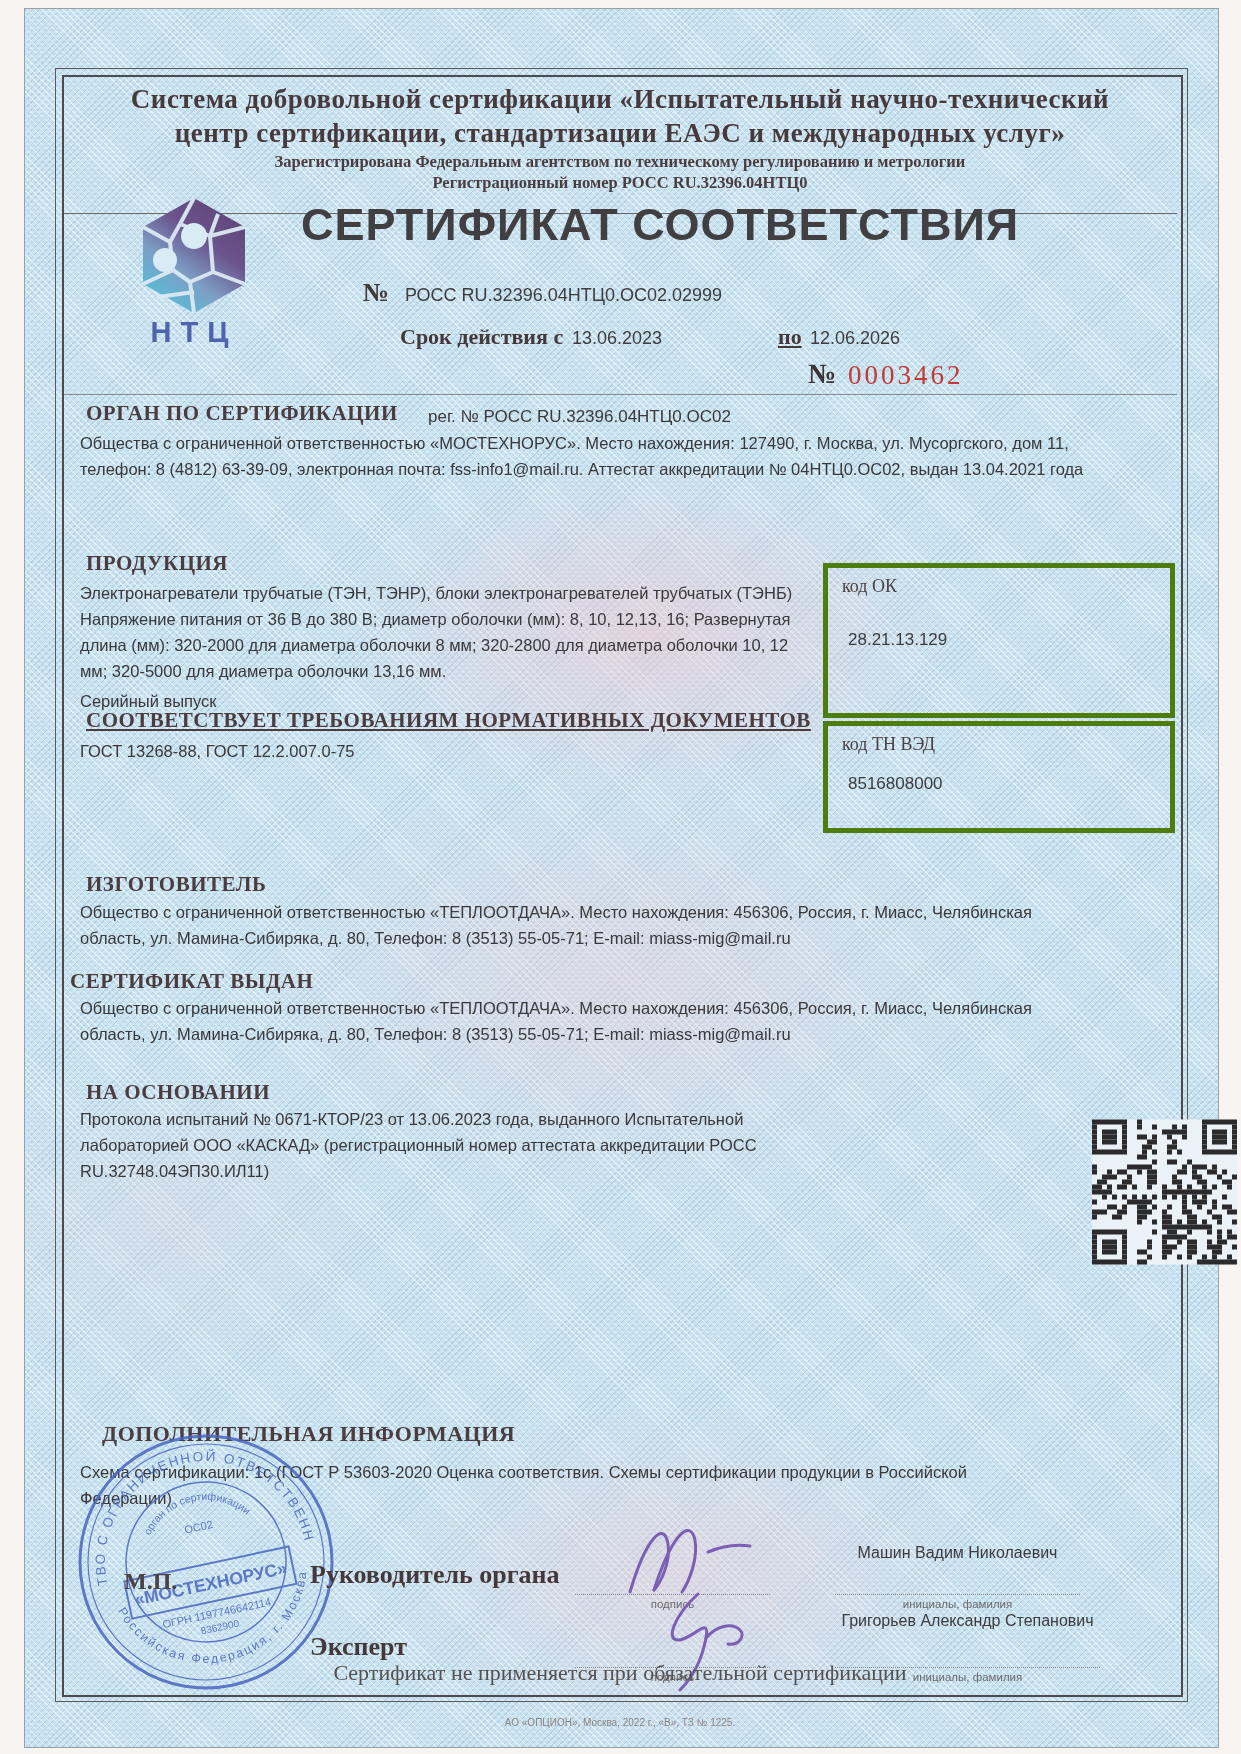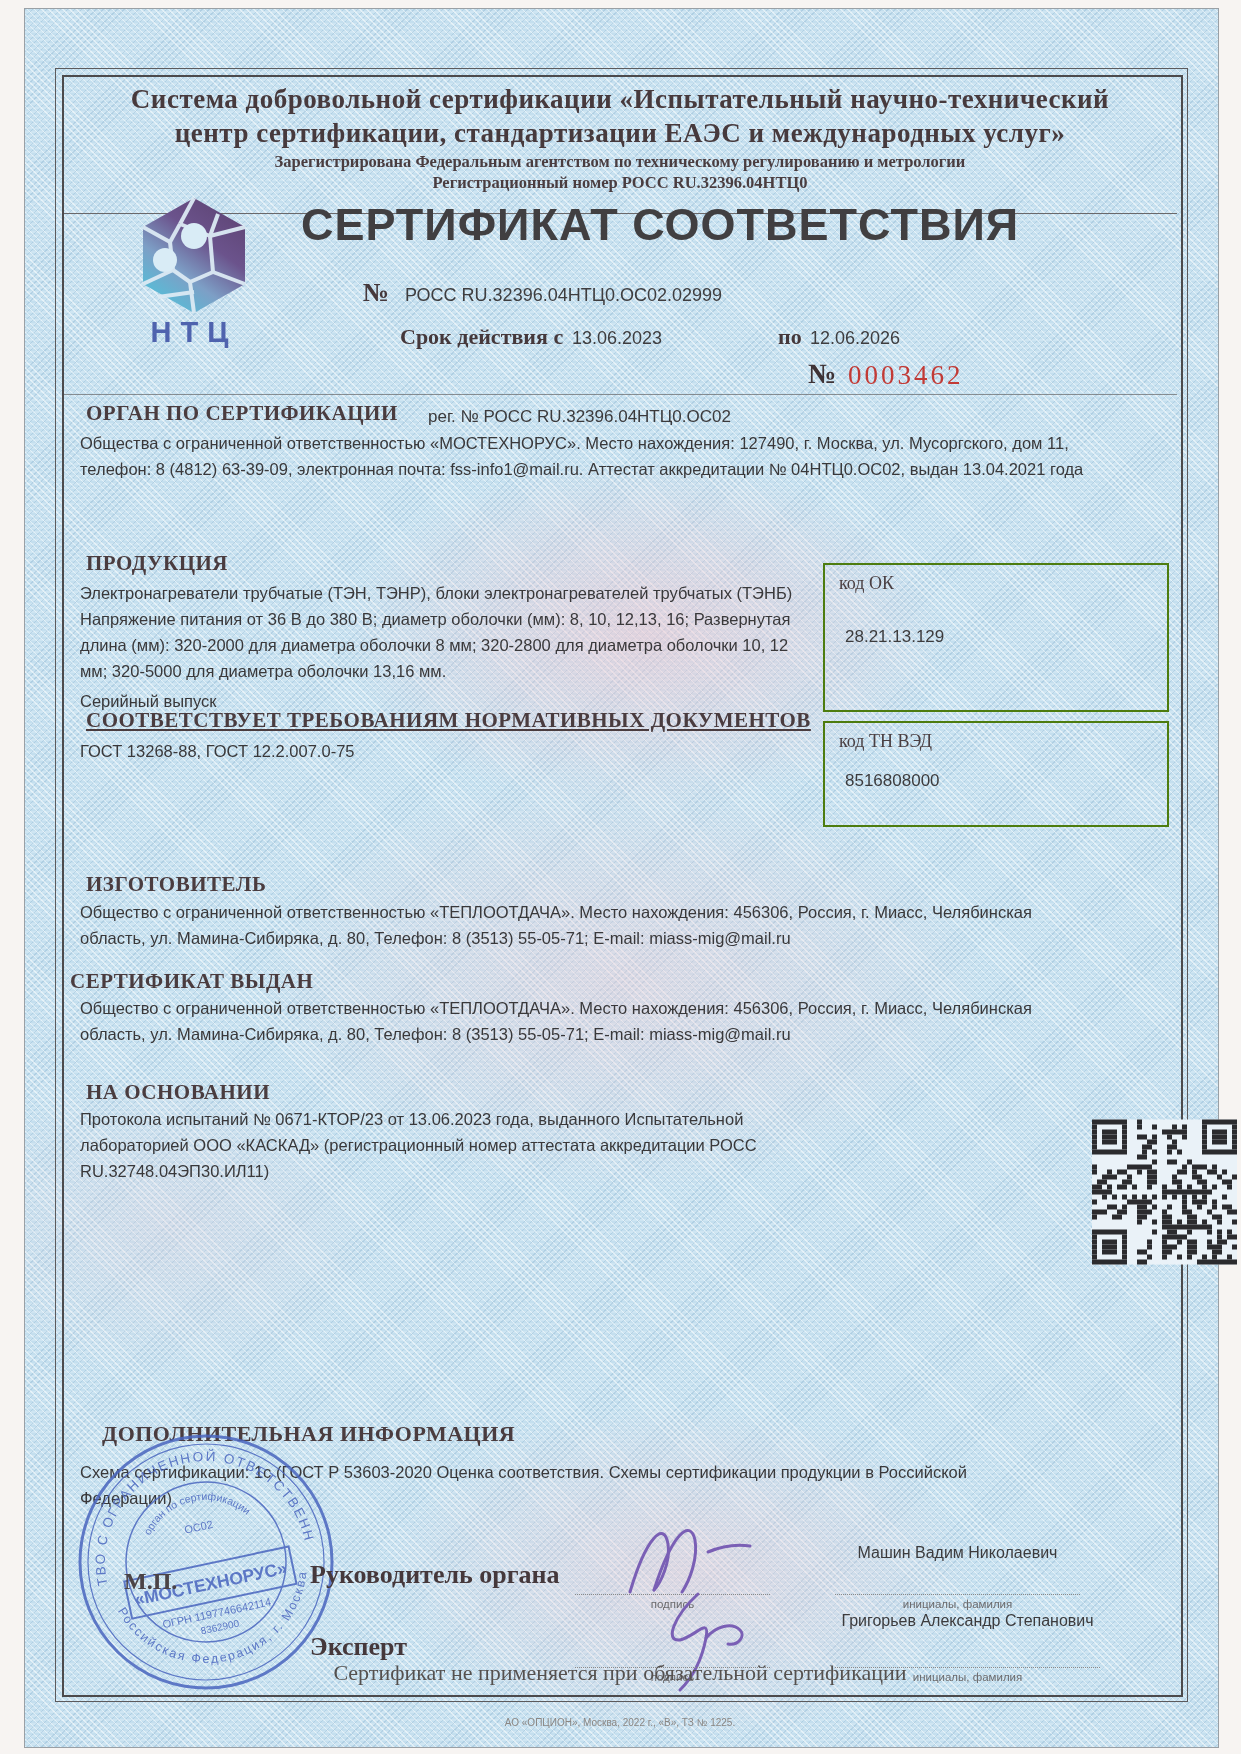--- a/index.html
+++ b/index.html
@@ -25,21 +25,21 @@
   .hdr-sub{left:110px;width:1020px;text-align:center;font-weight:bold;font-size:16.5px;color:#4a3d40;}
   .rule{background:#6a686a;height:1px;}
   .doc-title{left:295px;top:199px;width:730px;text-align:center;font-weight:bold;font-size:45px;
              letter-spacing:1px;color:#413f41;}
   .no-sign{font-weight:bold;font-size:26px;color:#45383b;}
   .mono-val{font-size:18px;color:#3e3d3f;}
   .label-bold{font-weight:bold;font-size:22px;color:#45383b;}
   .red-num{font-size:27px;color:#c23a35;letter-spacing:3px;font-family:"Liberation Serif",serif;}
   .sec-head{font-weight:bold;font-size:21px;color:#4a3c3f;letter-spacing:.5px;}
   .body-txt{font-size:16.5px;line-height:26px;color:#39383a;}
-  .code-box{border:2px solid #4d7c0f;}
+  .code-box{border:5px solid #4d7c0f;}
   .code-label{font-size:18px;color:#4a3f42;font-family:"Liberation Serif",serif;}
   .code-val{font-size:17px;color:#3c3b3d;}
   .sig-role{font-weight:bold;font-size:26px;color:#45383b;}
   .sig-line{border-bottom:1px dotted #8a8a8a;height:1px;}
   .sig-cap{font-size:11.5px;color:#6b6a6c;text-align:center;}
   .sig-name{font-size:16px;color:#3c3b3d;text-align:center;}
   .disclaimer{left:110px;top:1660px;width:1020px;text-align:center;font-size:22px;color:#55514f;}
   .print-info{left:110px;top:1717px;width:1020px;text-align:center;font-size:10px;color:#8a8683;}
   .mp{font-size:24px;color:#4b4346;font-weight:bold;}
   .qr{image-rendering:pixelated;}
@@ -88,21 +88,21 @@
   </svg>
   <div class="abs" style="left:118px;top:316px;width:152px;text-align:center;font-weight:bold;font-size:29px;color:#4f63ae;letter-spacing:9px;">НТЦ</div>
 
   <div class="abs doc-title">СЕРТИФИКАТ СООТВЕТСТВИЯ</div>
 
   <div class="abs serif no-sign" style="left:363px;top:278px;">№</div>
   <div class="abs mono-val" style="left:405px;top:285px;">РОСС RU.32396.04НТЦ0.ОС02.02999</div>
 
   <div class="abs serif label-bold" style="left:363px;top:324px;margin-left:37px;">Срок действия  с</div>
   <div class="abs mono-val" style="left:572px;top:328px;">13.06.2023</div>
-  <div class="abs serif label-bold" style="left:778px;top:324px;">по</div>
+  <div class="abs serif label-bold" style="left:778px;top:324px;text-decoration:underline;">по</div>
   <div class="abs mono-val" style="left:810px;top:328px;">12.06.2026</div>
 
   <div class="abs serif" style="left:808px;top:358px;font-weight:bold;font-size:28px;color:#3e3336;">№</div>
   <div class="abs red-num" style="left:848px;top:360px;">0003462</div>
   <div class="abs rule" style="left:64px;top:394px;width:1113px;opacity:.7;"></div>
 
   <div class="abs serif sec-head" style="left:86px;top:401px;">ОРГАН ПО СЕРТИФИКАЦИИ</div>
   <div class="abs" style="left:428px;top:407px;font-size:17px;">рег. № РОСС RU.32396.04НТЦ0.ОС02</div>
   <div class="abs body-txt" style="left:80px;top:430px;width:1030px;">Общества с ограниченной ответственностью «МОСТЕХНОРУС». Место нахождения: 127490, г. Москва, ул. Мусоргского, дом 11, телефон: 8 (4812) 63-39-09, электронная почта: fss-info1@mail.ru. Аттестат аккредитации № 04НТЦ0.ОС02, выдан 13.04.2021 года</div>
 

